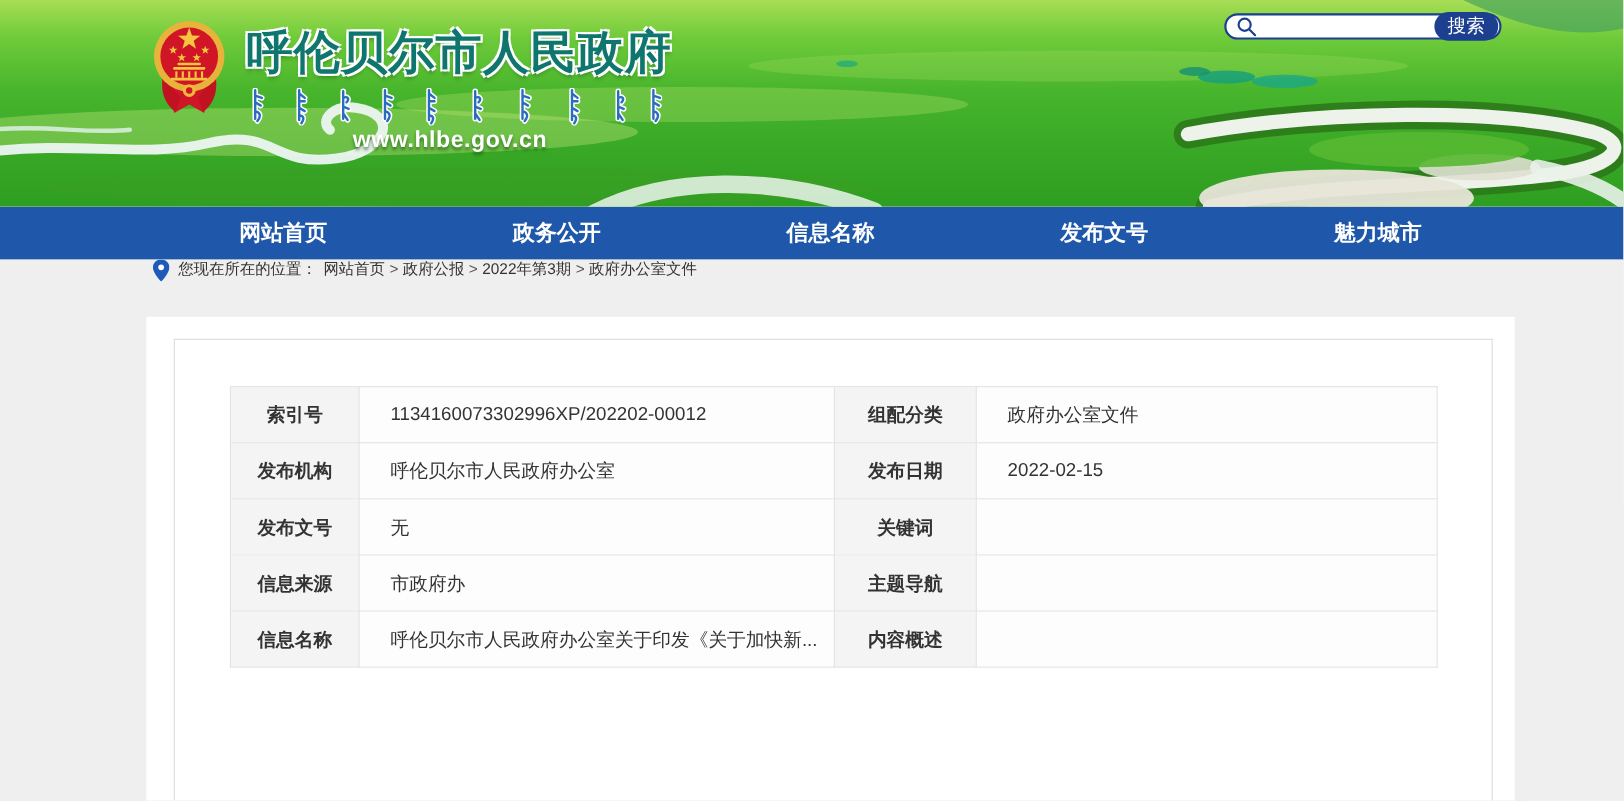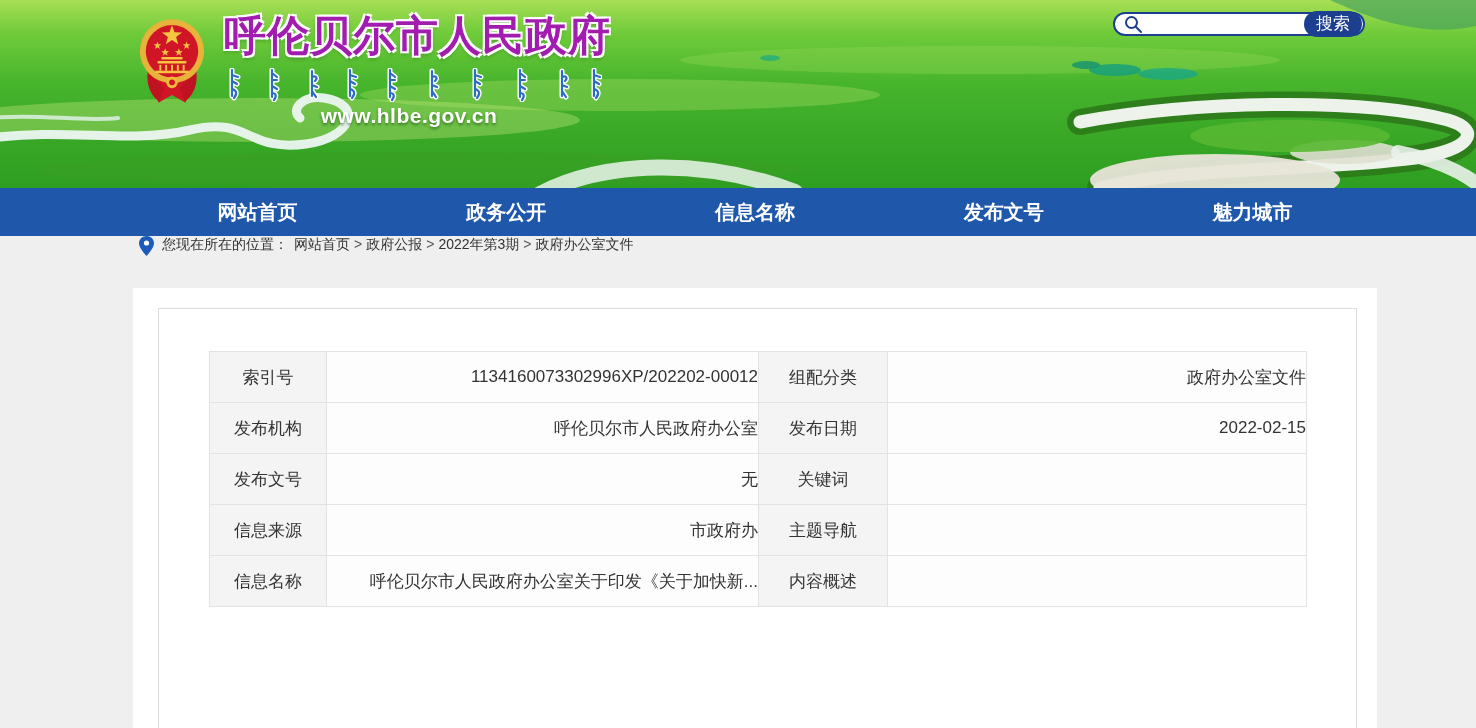--- a/index.html
+++ b/index.html
@@ -6,22 +6,23 @@
   body { font-family:"Liberation Sans","DejaVu Sans",sans-serif; background:#e9e9e9; }
   .screen { position:relative; width:1476px; height:728px; overflow:hidden; background:#efefef; }
 
   
   .banner { position:relative; width:1476px; height:188px; overflow:hidden; }
   .banner-bg { position:absolute; left:0; top:0; width:1476px; height:188px; }
   .brand { position:absolute; left:138px; top:8px; display:flex; }
   .emblem { width:68px; height:94px; margin-top:5px; }
   .brand-text { margin-left:18px; width:390px; }
   .site-title {
-    font-size:42px; font-weight:900; letter-spacing:1px; color:#a21caf; white-space:nowrap;
+    font-size:42px; font-weight:900; letter-spacing:1px; color:#0f766e; white-space:nowrap;
     text-shadow:-2px -2px 0 #fff, 2px -2px 0 #fff, -2px 2px 0 #fff, 2px 2px 0 #fff, 0 3px 4px rgba(0,40,0,.35);
+    margin-top:12px;
   }
   .mongolian { display:block; margin:4px 0 0 2px; }
   .site-url {
     margin-top:2px; text-align:center; width:370px; color:#fff; font-size:21px; font-weight:bold;
     letter-spacing:.5px; text-shadow:0 2px 3px rgba(10,60,10,.55);
   }
   .searchbox {
     position:absolute; left:1113px; top:12px; width:252px; height:24px; background:#fff;
     border:2px solid #1c3f90; border-radius:17px; display:flex; align-items:center;
   }
@@ -50,22 +51,22 @@
   .bc-sep { color:#555; margin:0 4px; }
 
   
   .card { margin-left:133px; width:1244px; height:440px; background:#fff; }
   .inner-panel {
     position:relative; margin-left:25px; margin-right:20px; top:20px;
     border:1px solid #dcdcdc; border-bottom:none; height:420px; overflow:hidden;
   }
   table.meta { border-collapse:collapse; table-layout:fixed; margin:42px 0 0 50px; width:1097px; }
   table.meta td { border:1px solid #e3e3e3; height:51px; font-size:17px; color:#333; overflow:hidden; white-space:nowrap; }
-  table.meta td.label { background:#f4f4f4; font-weight:normal; text-align:center; }
-  table.meta td.value { background:#fdfdfd; padding-left:36px;text-align:right; }
+  table.meta td.label { background:#f4f4f4; font-weight:bold; text-align:center; }
+  table.meta td.value { background:#fdfdfd; padding-left:28px; }
   col.c-l1 { width:117px; } col.c-v1 { width:432px; } col.c-l2 { width:129px; } col.c-v2 { width:419px; }
 
   .article-title {
     margin:43px auto 0; width:1092px; text-align:center;
     font-size:30px; line-height:35px; font-weight:bold; color:#1b5caa;
   }
 </style>
 </head>
 <body>
 

